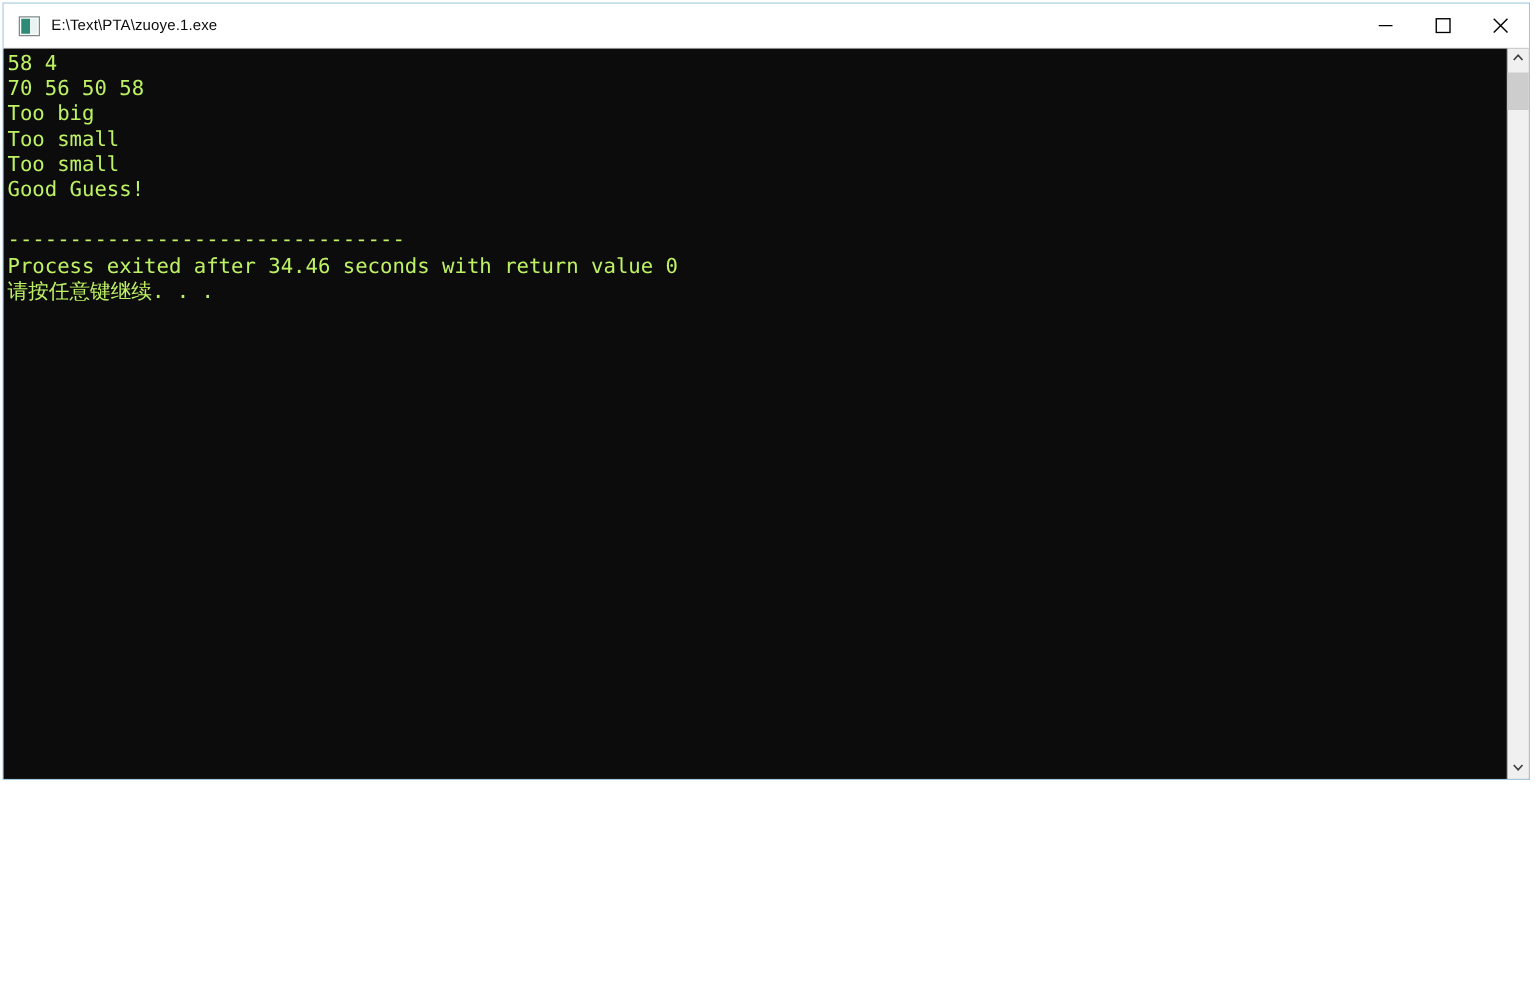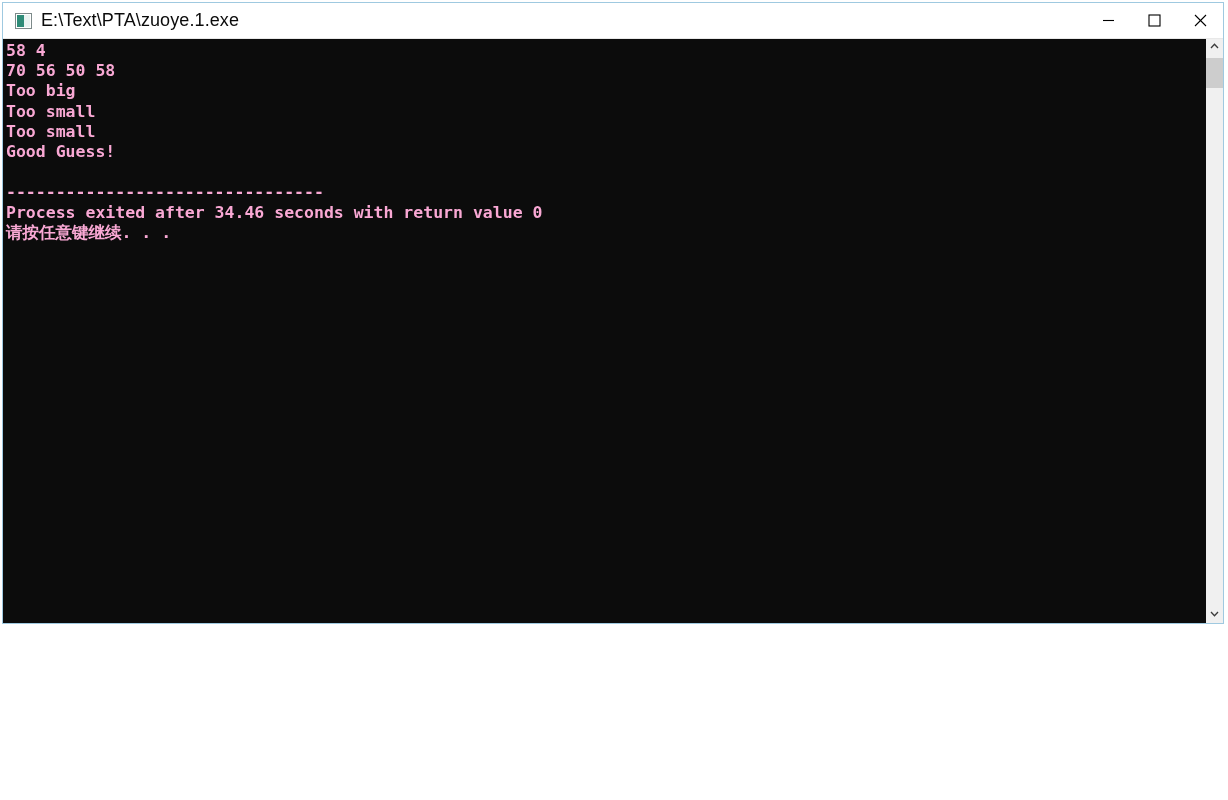--- a/index.html
+++ b/index.html
@@ -56,21 +56,21 @@
     background: #2e8b77;
   }
   #app-icon::after {
     content: "";
     position: absolute;
     left: 8px; top: 1px;
     width: 6px; height: 12px;
     background: #e9f3f1;
   }
   #title-text {
-    font-size: 18px;
+    font-size: 12px;
     color: #0b0b0b;
     letter-spacing: 0.1px;
     white-space: nowrap;
     line-height: 35px;
   }
   #win-buttons {
     margin-left: auto;
     display: flex;
     height: 35px;
   }
@@ -99,26 +99,25 @@
     flex: 1 1 auto;
     background: #0c0c0c;
     overflow: hidden;
     position: relative;
     padding: 0;
   }
   #console-text {
     font-family: "DejaVu Sans Mono", "Liberation Mono", monospace;
     font-size: 16.5px;
     line-height: 20.2px;
-    color: #f9a8d4;
+    color: #bef264;
     white-space: pre;
     margin: 0;
     padding: 2px 0 0 3px;
     letter-spacing: 0px;
-    font-weight: bold;
   }
 
   
   #vscroll {
     flex: 0 0 17px;
     width: 17px;
     background: #f0f0f0;
     position: relative;
     border-left: 1px solid #0c0c0c;
     display: flex;

